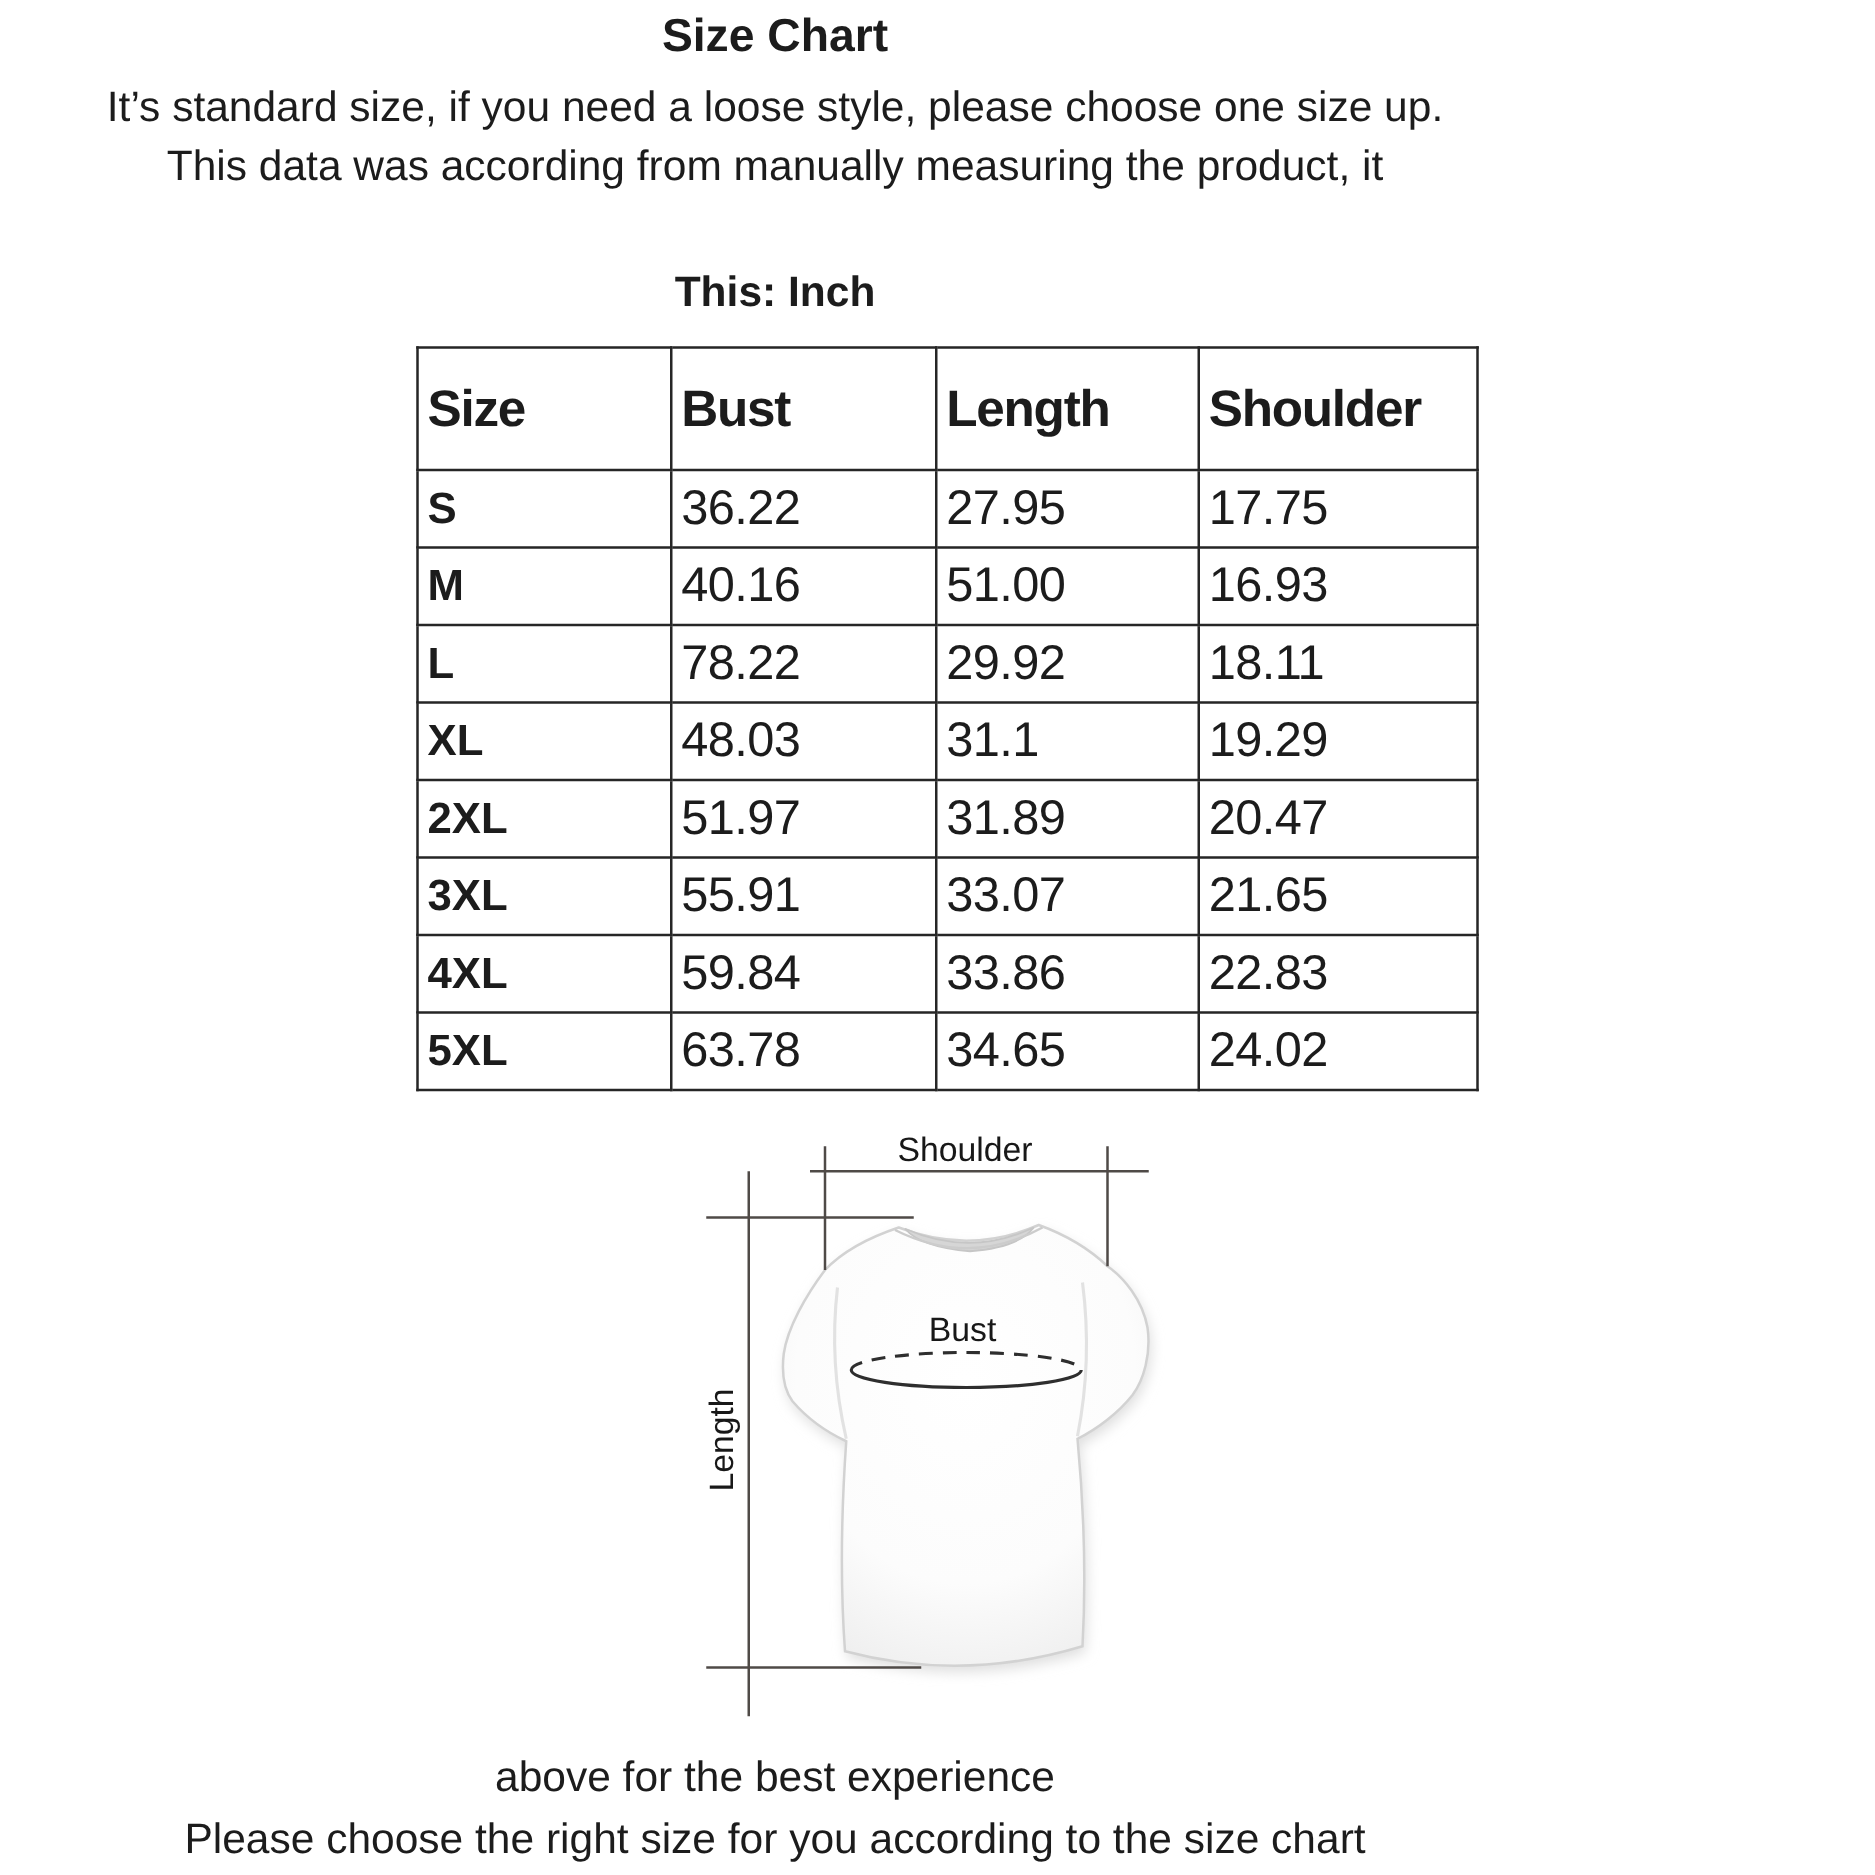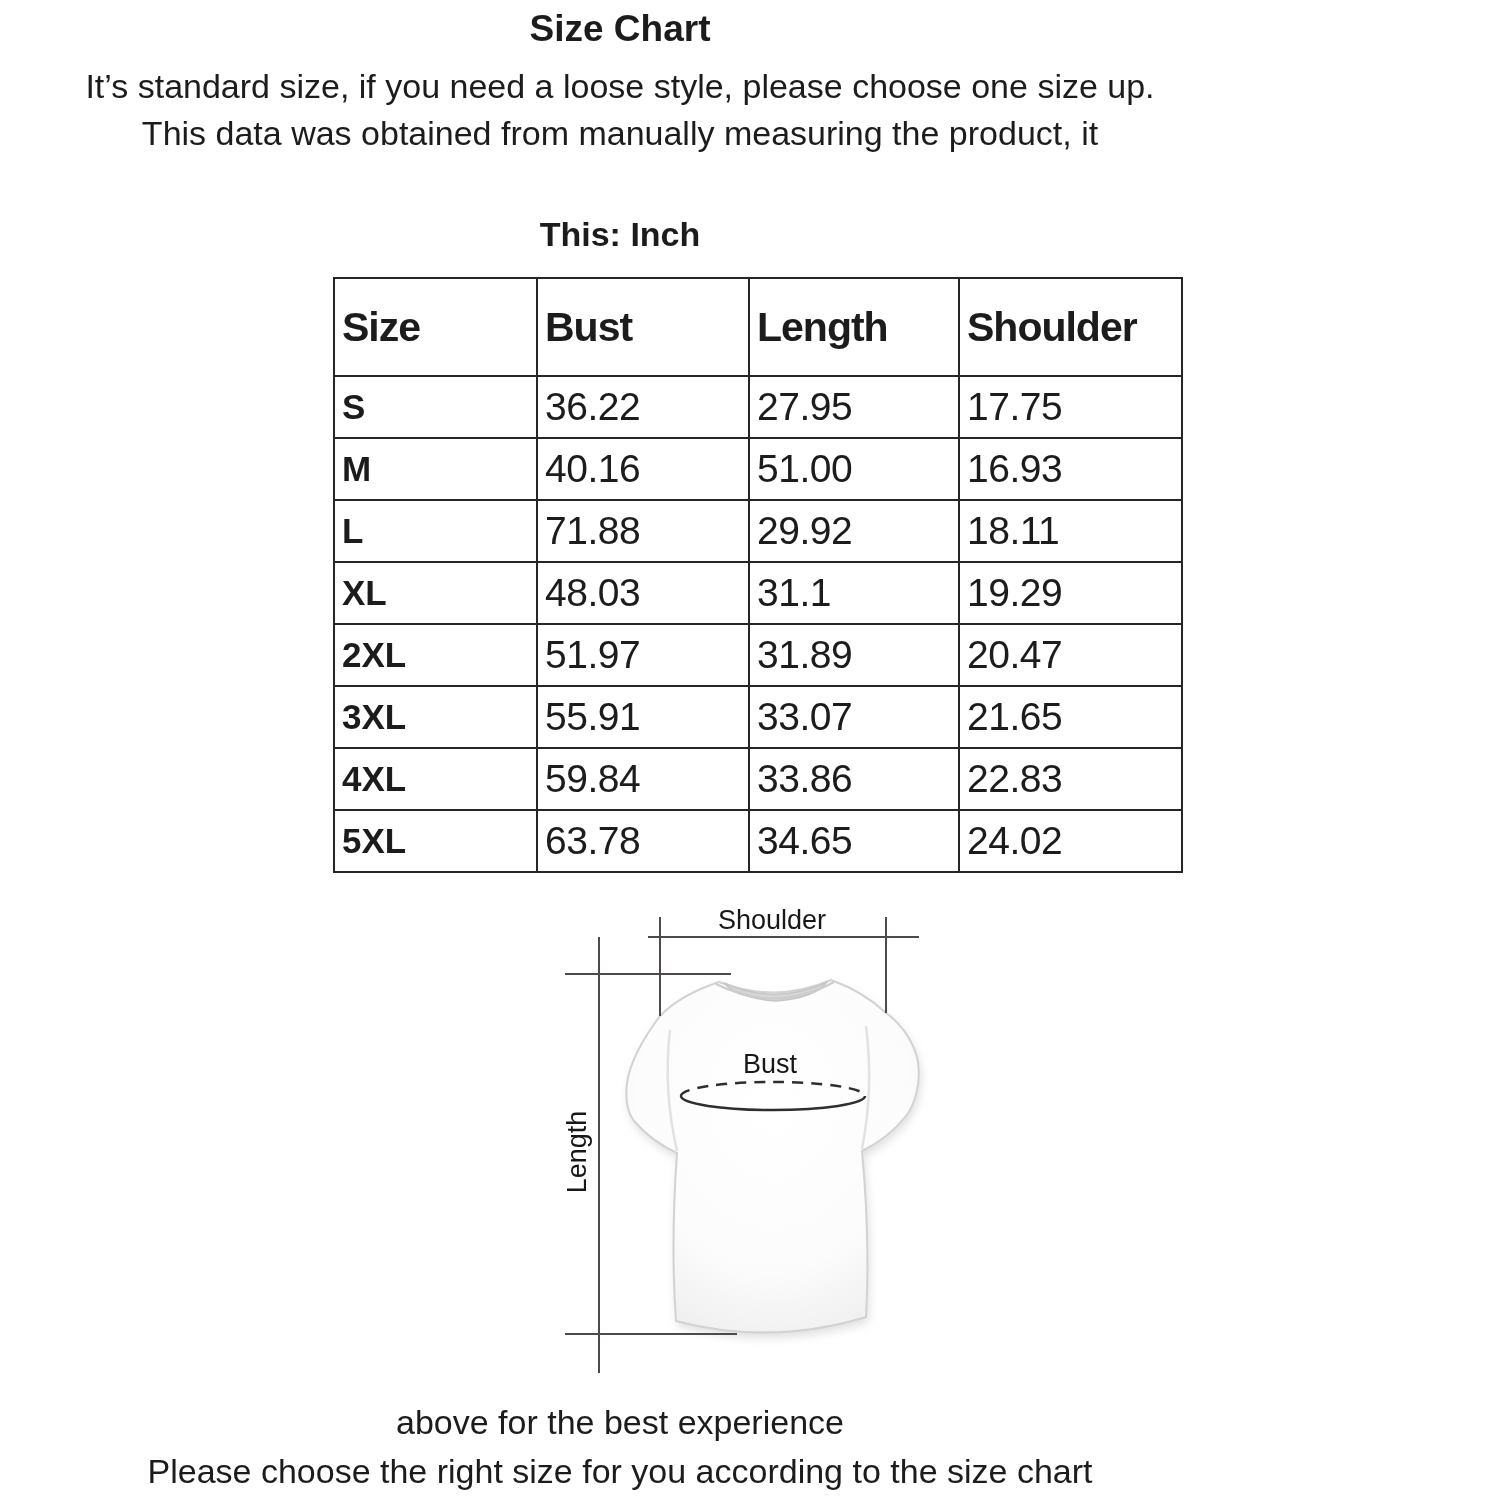--- a/index.html
+++ b/index.html
@@ -48,21 +48,21 @@
 </style>
 </head>
 <body>
 
 <div class="page">
 
   <div class="title">Size Chart</div>
 
   <div class="desc">
     <div>It’s standard size, if you need a loose style, please choose one size up.</div>
-    <div>This data was obtained from manually measuring the product, it</div>
+    <div>This data was according from manually measuring the product, it</div>
   </div>
 
   <div class="unit">This: Inch</div>
 
   <table class="size-table">
     <colgroup>
       <col style="width:203px">
         <col style="width:212px">
         <col style="width:210px">
         <col style="width:223px">
@@ -83,21 +83,21 @@
           <td class="value-col">17.75</td>
         </tr>
         <tr>
           <td class="size-col">M</td>
           <td class="value-col">40.16</td>
           <td class="value-col">51.00</td>
           <td class="value-col">16.93</td>
         </tr>
         <tr>
           <td class="size-col">L</td>
-          <td class="value-col">71.88</td>
+          <td class="value-col">78.22</td>
           <td class="value-col">29.92</td>
           <td class="value-col">18.11</td>
         </tr>
         <tr>
           <td class="size-col">XL</td>
           <td class="value-col">48.03</td>
           <td class="value-col">31.1</td>
           <td class="value-col">19.29</td>
         </tr>
         <tr>

